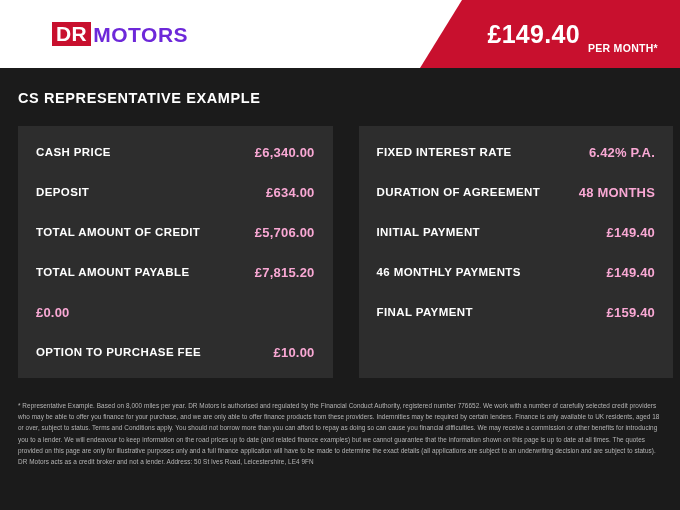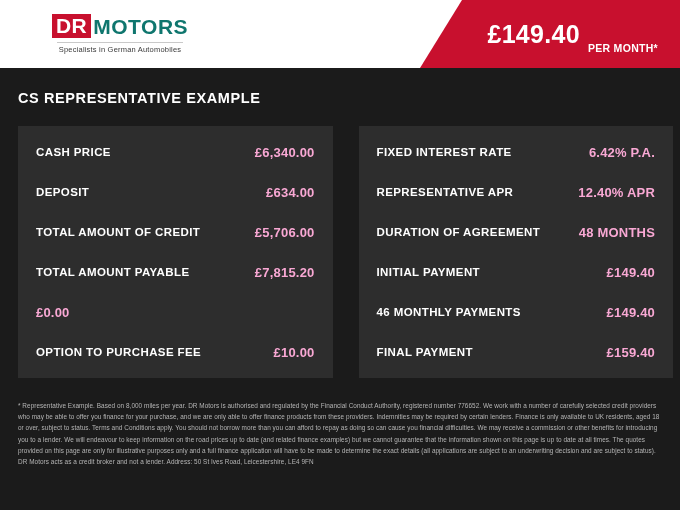--- a/index.html
+++ b/index.html
@@ -44,21 +44,21 @@
   .logo-dr {
     background: #c8102e;
     color: #ffffff;
     font-weight: bold;
     font-size: 21px;
     letter-spacing: 0.5px;
     padding: 1px 4px 2px 4px;
     line-height: 1;
   }
   .logo-motors {
-    color: #0f766e;
+    color: #6d28d9;
     font-weight: bold;
     font-size: 21px;
     letter-spacing: 0.5px;
     line-height: 1;
   }
   .logo-tagline {
     margin-top: 4px;
     font-size: 7.5px;
     color: #3a3a3a;
     letter-spacing: 0.2px;
@@ -152,21 +152,20 @@
 <body>
 
 <div class="page">
 
   <div class="header">
     <div class="logo-wrap">
       <div class="logo-row">
         <span class="logo-dr">DR</span>
         <span class="logo-motors">MOTORS</span>
       </div>
-      <div class="logo-tagline">Specialists in German Automobiles</div>
     </div>
 
     <div class="price-banner">
       <span class="price-amount">£149.40</span>
       <span class="price-per">PER MONTH*</span>
     </div>
   </div>
 
   <div class="title">CS REPRESENTATIVE EXAMPLE</div>
 
@@ -197,24 +196,20 @@
         <span class="value">£10.00</span>
       </div>
     </div>
 
     <div class="panel">
       <div class="row">
         <span class="label">FIXED INTEREST RATE</span>
         <span class="value">6.42% P.A.</span>
       </div>
       <div class="row">
-        <span class="label">REPRESENTATIVE APR</span>
-        <span class="value">12.40% APR</span>
-      </div>
-      <div class="row">
         <span class="label">DURATION OF AGREEMENT</span>
         <span class="value">48 MONTHS</span>
       </div>
       <div class="row">
         <span class="label">INITIAL PAYMENT</span>
         <span class="value">£149.40</span>
       </div>
       <div class="row">
         <span class="label">46 MONTHLY PAYMENTS</span>
         <span class="value">£149.40</span>

